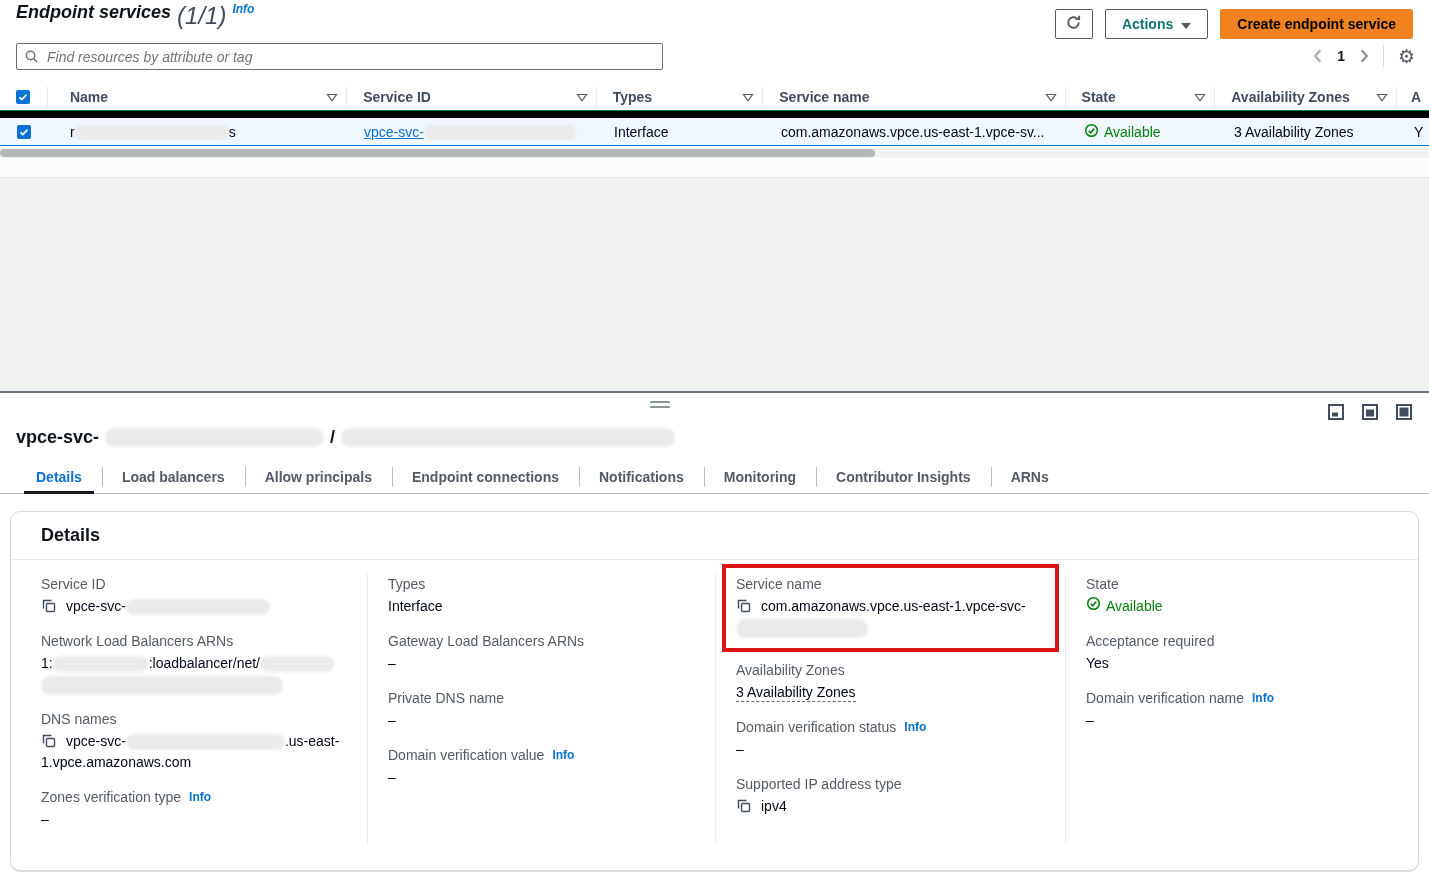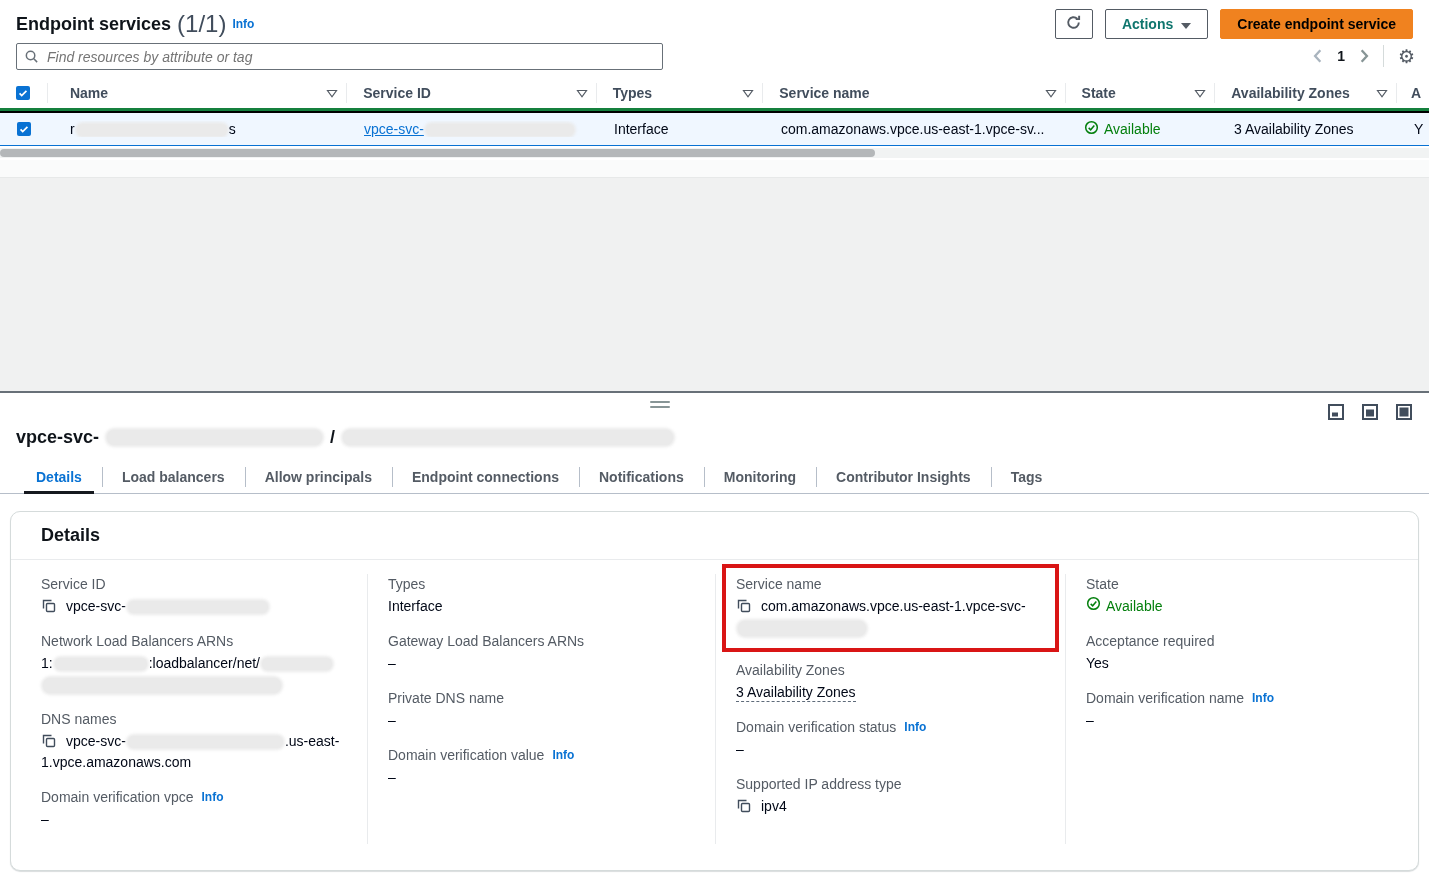--- a/index.html
+++ b/index.html
@@ -1,21 +1,21 @@
 <!DOCTYPE html>
 <html><head>
 <meta charset="utf-8">
 <style>
   * { box-sizing: border-box; margin: 0; padding: 0; }
   html,body { width:1429px; height:886px; overflow:hidden; }
   body { font-family:"Liberation Sans", sans-serif; font-size:14px; color:#000716; background:#fff; }
 
   
   .list-panel { position:relative; height:160px; background:#fff; }
-  .page-header { position:absolute; left:16px; top:10px; display:flex; align-items:center; gap:6px; }
+  .page-header { position:absolute; left:16px; top:2px; display:flex; align-items:flex-start; gap:6px;font-style:italic; }
   .page-header h1 { font-size:18px; font-weight:bold; color:#0f141a; display:inline; }
   .page-header .count { font-size:24px; font-weight:normal; color:#414d5c; }
   .info-link { color:#0972d3; font-weight:bold; font-size:12px; cursor:pointer; }
   .header-buttons { position:absolute; right:16px; top:9px; display:flex; gap:12px; align-items:center; }
   .btn { height:30px; border:1px solid #545b64; border-radius:2px; background:#fff; color:#0f766e;
          font-weight:bold; font-size:14px; padding:0 16px; display:flex; align-items:center; gap:8px; cursor:pointer; }
   .btn.icon-only { width:38px; justify-content:center; padding:0; }
   .btn.primary { background:#f0821f; border-color:#f0821f; color:#000000; }
 
   .search-input { position:absolute; left:16px; top:43px; width:647px; height:27px;
@@ -23,26 +23,26 @@
          font-family:"Liberation Sans", sans-serif; font-style:italic; font-size:14px; color:#414d5c; background:#fff; }
   .search-icon { position:absolute; left:24px; top:49px; pointer-events:none; }
 
   .pagination { position:absolute; right:14px; top:45px; display:flex; align-items:center; gap:10px; }
   .page-num { font-weight:bold; color:#0f141a; padding:0 4px; cursor:pointer; }
   .pg-chevron { cursor:pointer; display:flex; align-items:center; }
   .pg-sep { width:1px; height:22px; background:#d5dbdb; margin:0 4px; }
   .gear { font-size:19px; color:#545b64; cursor:pointer; line-height:1; }
 
   .table { position:absolute; left:0; right:0; top:83px; }
-  .thead { display:flex; height:28px; border-bottom:3px solid #15803d; }
+  .thead { display:flex; height:28px; align-items:center; border-bottom:1px solid #15803d; }
   .th { display:flex; align-items:center; justify-content:space-between; height:20px;
         font-weight:bold; color:#414d5c; padding:0 8px 0 16px; border-right:1px solid #e9ebed; cursor:pointer; }
   .th:last-child { border-right:none; }
   .trow { display:flex; height:35px; align-items:center; background:#f0f7ff;
-          border-top:2px solid #000000; border-bottom:1px solid #0972d3; }
+          border-top:7px solid #000000; border-bottom:1px solid #0972d3; }
   .td { padding:0 8px 0 16px; white-space:nowrap; overflow:hidden; }
   .col-cb { width:48px; display:flex; justify-content:center; padding:0; }
   .col-name { width:300px; padding-left:22px; }
   .col-sid { width:250px; }
   .col-types { width:167px; }
   .col-sname { width:303px; }
   .col-state { width:150px; }
   .col-az { width:182px; }
   .col-last { flex:1; padding-left:14px; }
   .checkbox { width:14px; height:14px; background:#0972d3; border-radius:2px; display:flex;
@@ -278,21 +278,21 @@
   </div>
 
   <div class="tabs">
     <div class="tab active">Details</div>
     <div class="tab">Load balancers</div>
     <div class="tab">Allow principals</div>
     <div class="tab">Endpoint connections</div>
     <div class="tab">Notifications</div>
     <div class="tab">Monitoring</div>
     <div class="tab">Contributor Insights</div>
-    <div class="tab">Tags</div>
+    <div class="tab">ARNs</div>
   </div>
 
   <div class="card">
     <div class="card-header">Details</div>
     <div class="card-body">
 
       <div class="fcol fcol-1">
         <div class="field">
           <div class="field-label">Service ID</div>
           <div class="field-line">
@@ -318,21 +318,21 @@
                 <svg width="16" height="16" viewBox="0 0 16 16" fill="none" stroke="#414d5c" stroke-width="1.4">
                   <rect x="5.5" y="5.5" width="8" height="8" rx="1"></rect>
                   <path d="M10.5 2.5h-8v8"></path>
                 </svg>
               </span><span>vpce-svc-</span><span class="redact" style="width:155px"></span><span>.us-east-</span>
           </div>
           <div class="field-line">1.vpce.amazonaws.com</div>
         </div>
         <div class="field">
           <div class="field-label">
-            <span>Domain verification vpce</span>
+            <span>Zones verification type</span>
             <span class="info-link">Info</span>
           </div>
           <div class="field-line">–</div>
         </div>
       </div>
 
       <div class="fcol fcol-2">
         <div class="field">
           <div class="field-label">Types</div>
           <div class="field-line">Interface</div>

